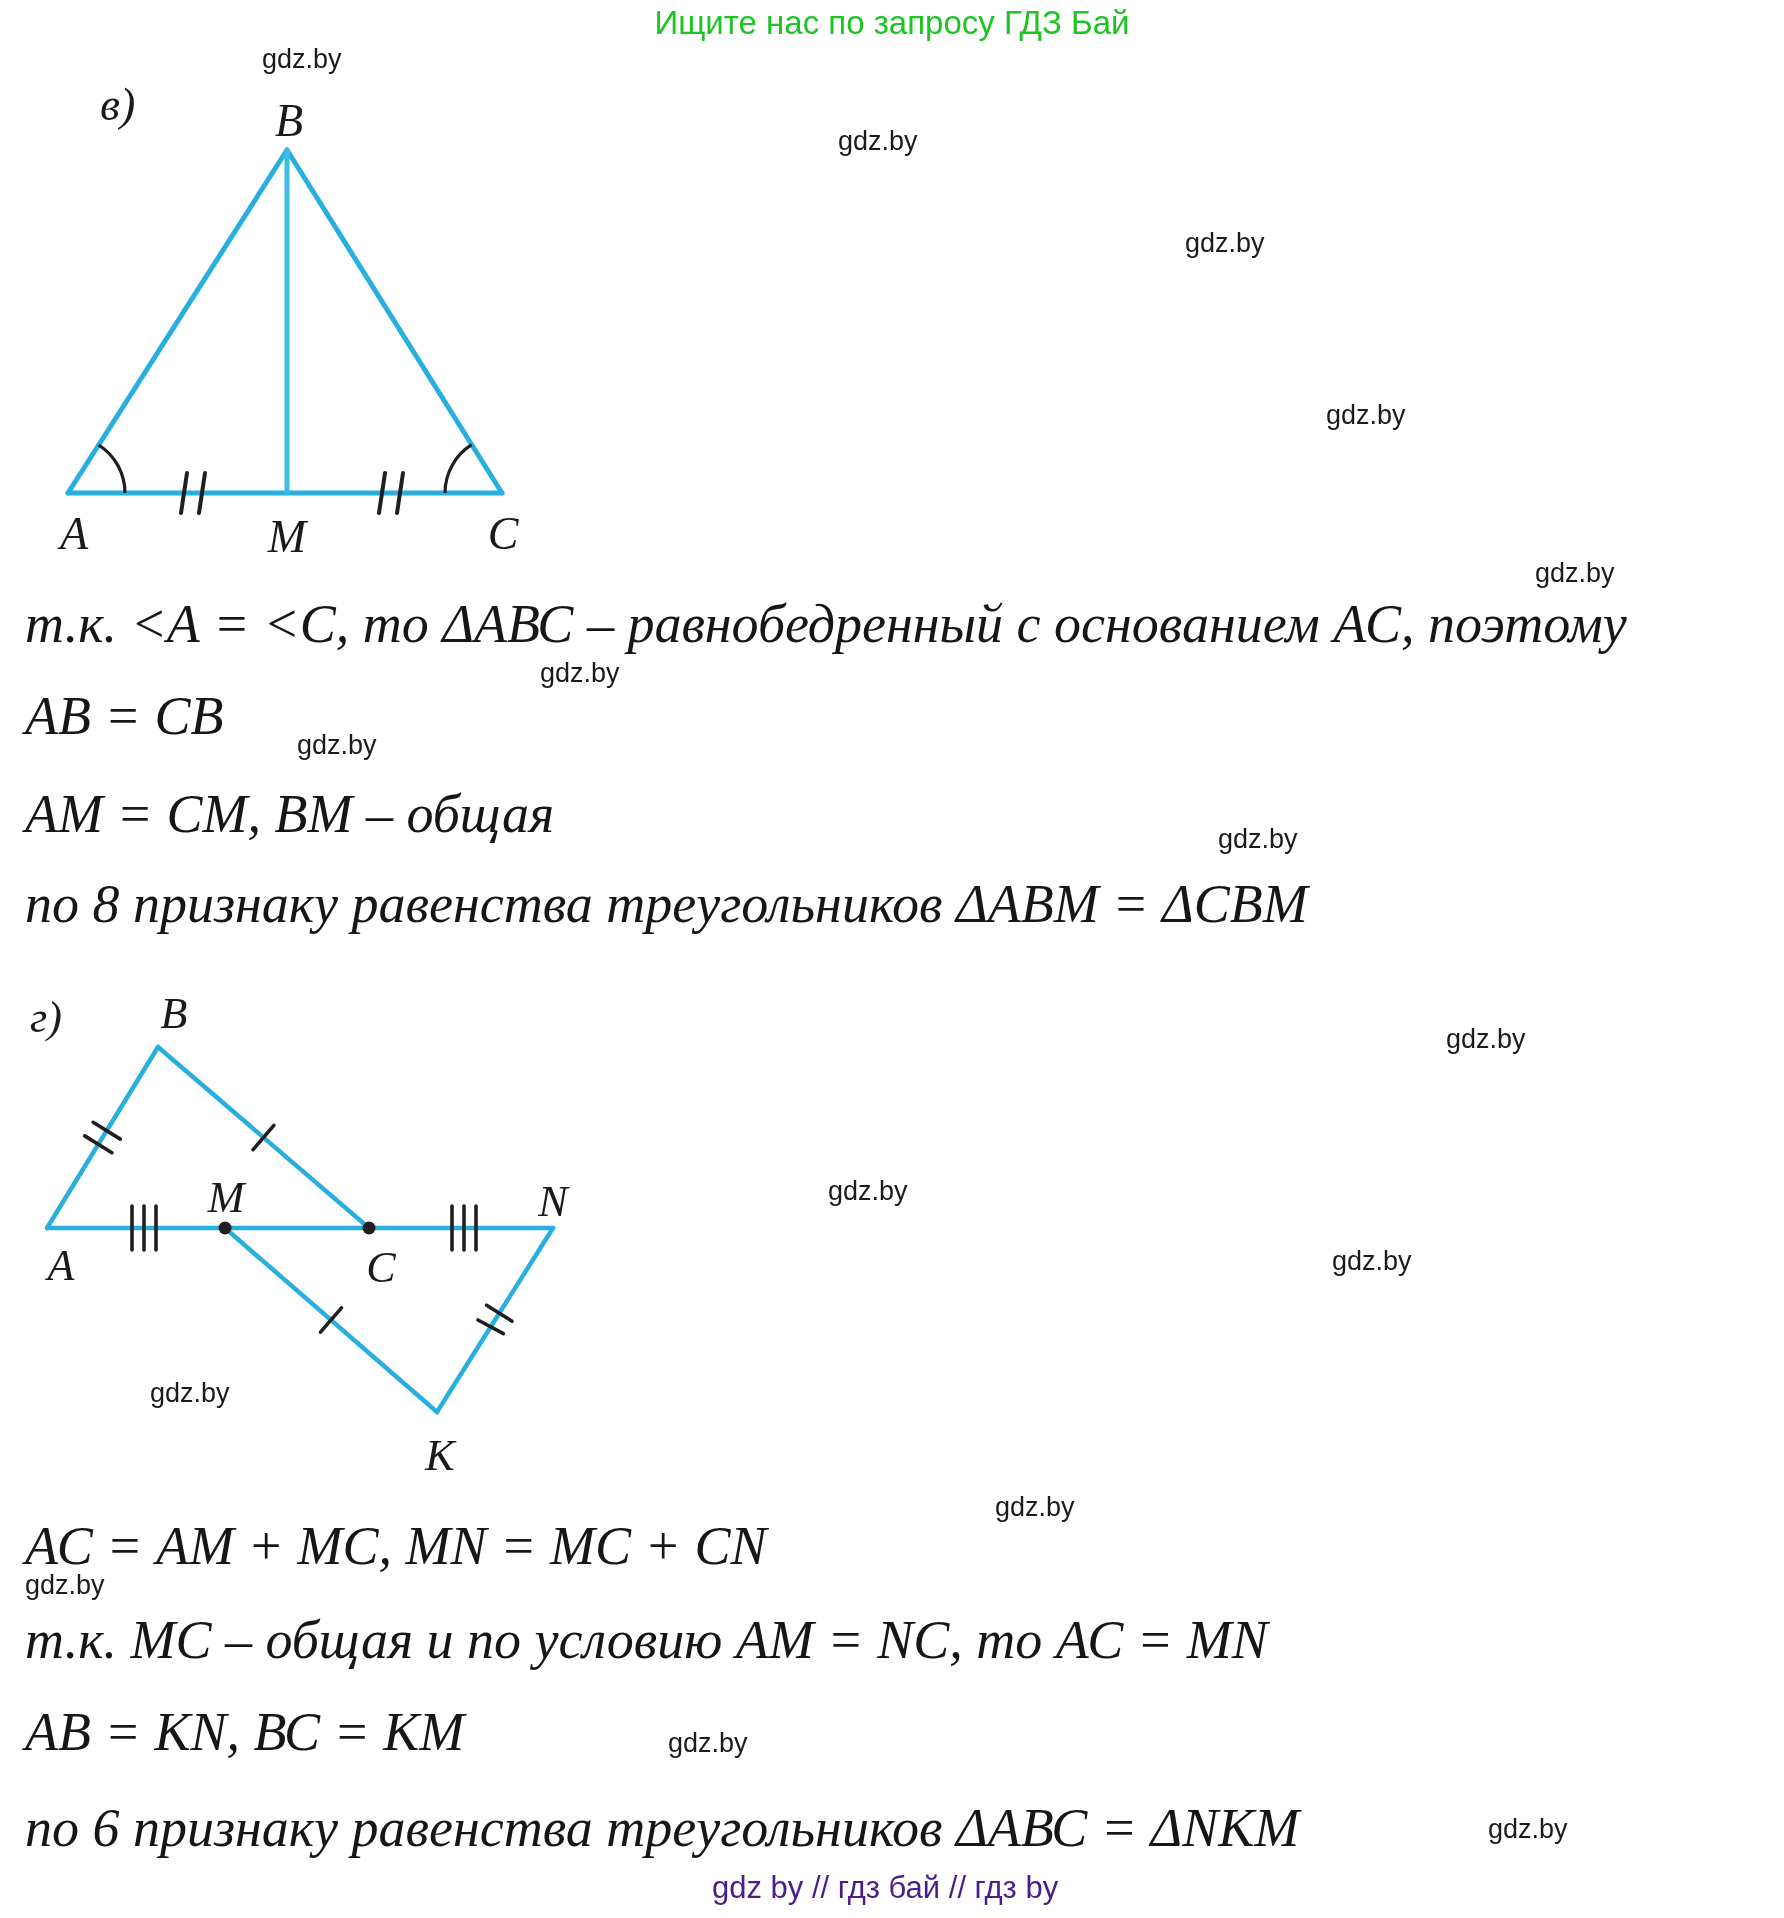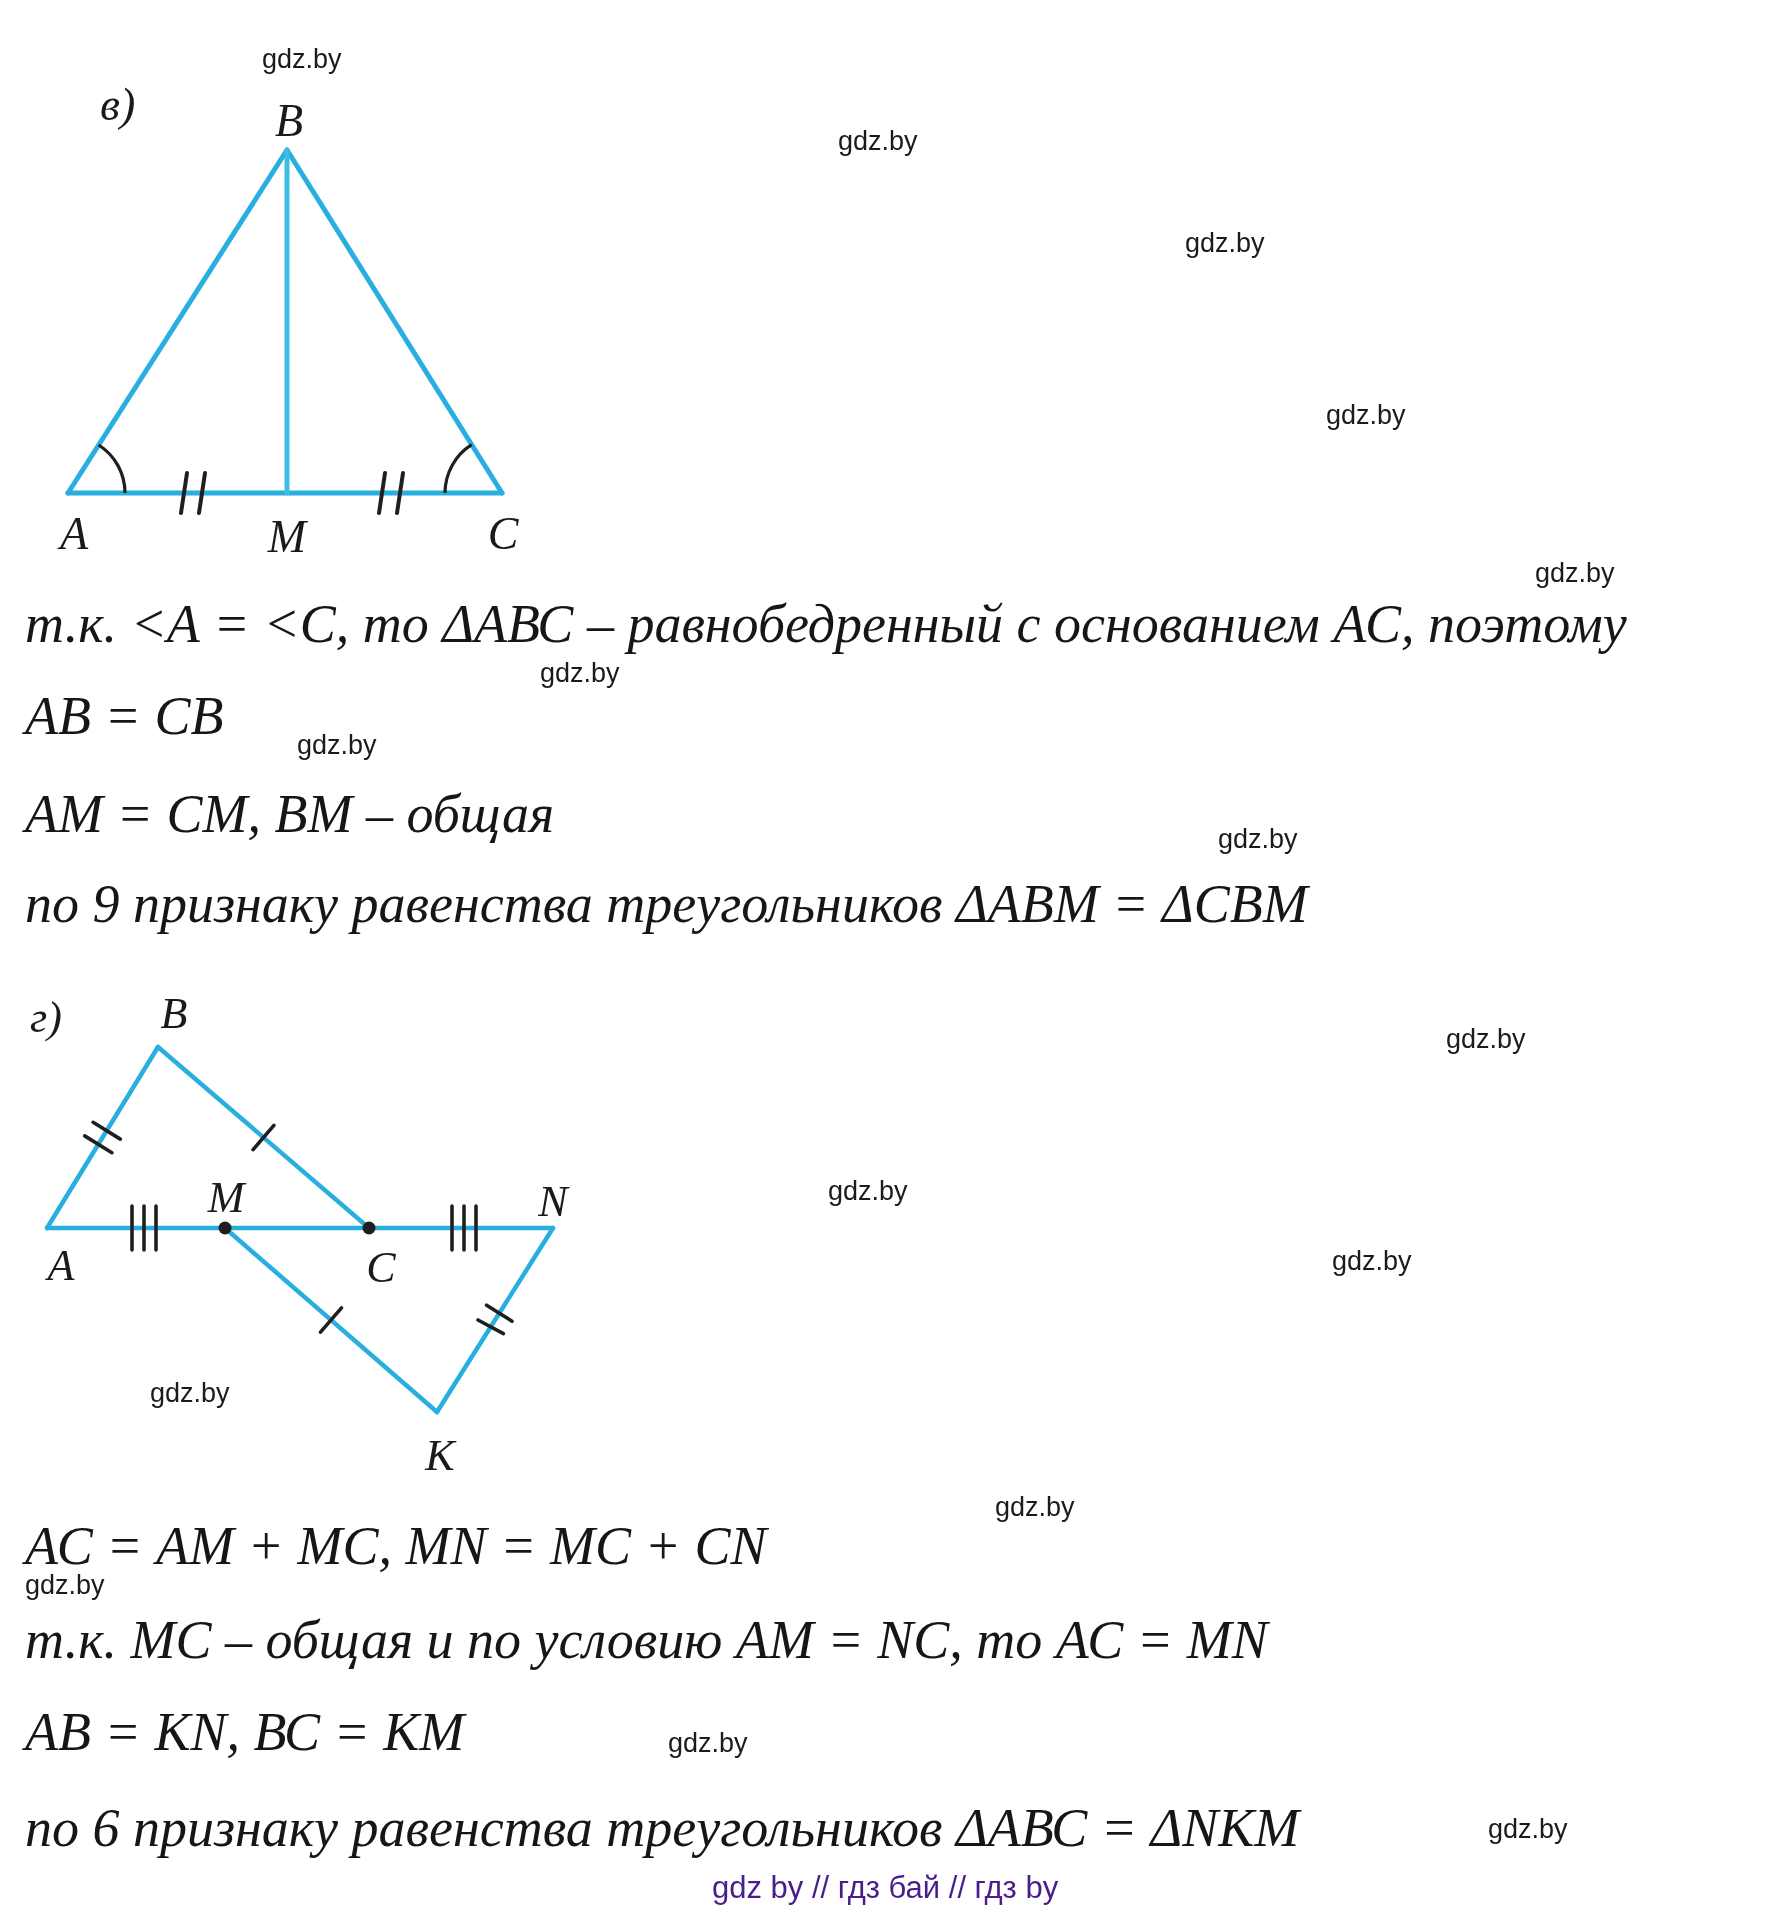--- a/index.html
+++ b/index.html
@@ -31,20 +31,21 @@
     font-size:31px;font-weight:500;color:#4a1d8c;white-space:nowrap;text-align:right;
   }
   svg{position:absolute;top:0;left:0;}
   .fig-label{font-family:"Liberation Serif", serif;font-style:italic;fill:#1a1a1a;}
 </style>
 </head>
 <body>
 
 <div id="page">
 
+  <div class="header-green">Ищите нас по запросу ГДЗ Бай</div>
 
   <span class="wm" style="left:262px;top:46px">gdz.by</span>
   <span class="wm" style="left:838px;top:128px">gdz.by</span>
   <span class="wm" style="left:1185px;top:230px">gdz.by</span>
   <span class="wm" style="left:1326px;top:402px">gdz.by</span>
   <span class="wm" style="left:1535px;top:560px">gdz.by</span>
   <span class="wm" style="left:540px;top:660px">gdz.by</span>
   <span class="wm" style="left:297px;top:732px">gdz.by</span>
   <span class="wm" style="left:1218px;top:826px">gdz.by</span>
   <span class="wm" style="left:1446px;top:1026px">gdz.by</span>
@@ -120,21 +121,21 @@
       <text class="fig-label" x="61" y="1280" font-size="44" text-anchor="middle">A</text>
       <text class="fig-label" x="381" y="1282" font-size="44" text-anchor="middle">C</text>
       <text class="fig-label" x="553" y="1216" font-size="44" text-anchor="middle">N</text>
       <text class="fig-label" x="440" y="1470" font-size="44" text-anchor="middle">K</text>
     </g>
   </svg>
 
   <div class="sol-line" style="top:592px">т.к. &lt;А = &lt;С, то ΔАВС – равнобедренный с основанием АС, поэтому</div>
   <div class="sol-line" style="top:684px">АВ = СВ</div>
   <div class="sol-line" style="top:782px">АМ = СМ, ВМ – общая</div>
-  <div class="sol-line" style="top:872px">по 9 признаку равенства треугольников ΔАВМ = ΔСВМ</div>
+  <div class="sol-line" style="top:872px">по 8 признаку равенства треугольников ΔАВМ = ΔСВМ</div>
 
   <div class="sol-line" style="top:1514px">АС = АМ + МС, MN = МС + CN</div>
   <div class="sol-line" style="top:1608px">т.к. МС – общая и по условию АМ = NC, то АС = MN</div>
   <div class="sol-line" style="top:1700px">АВ = KN, ВС = КМ</div>
   <div class="sol-line" style="top:1796px">по 6 признаку равенства треугольников ΔАВС = ΔNKM</div>
 
   <div class="footer-purple">gdz by  //  гдз бай  //  гдз by</div>
 
 </div>
 

